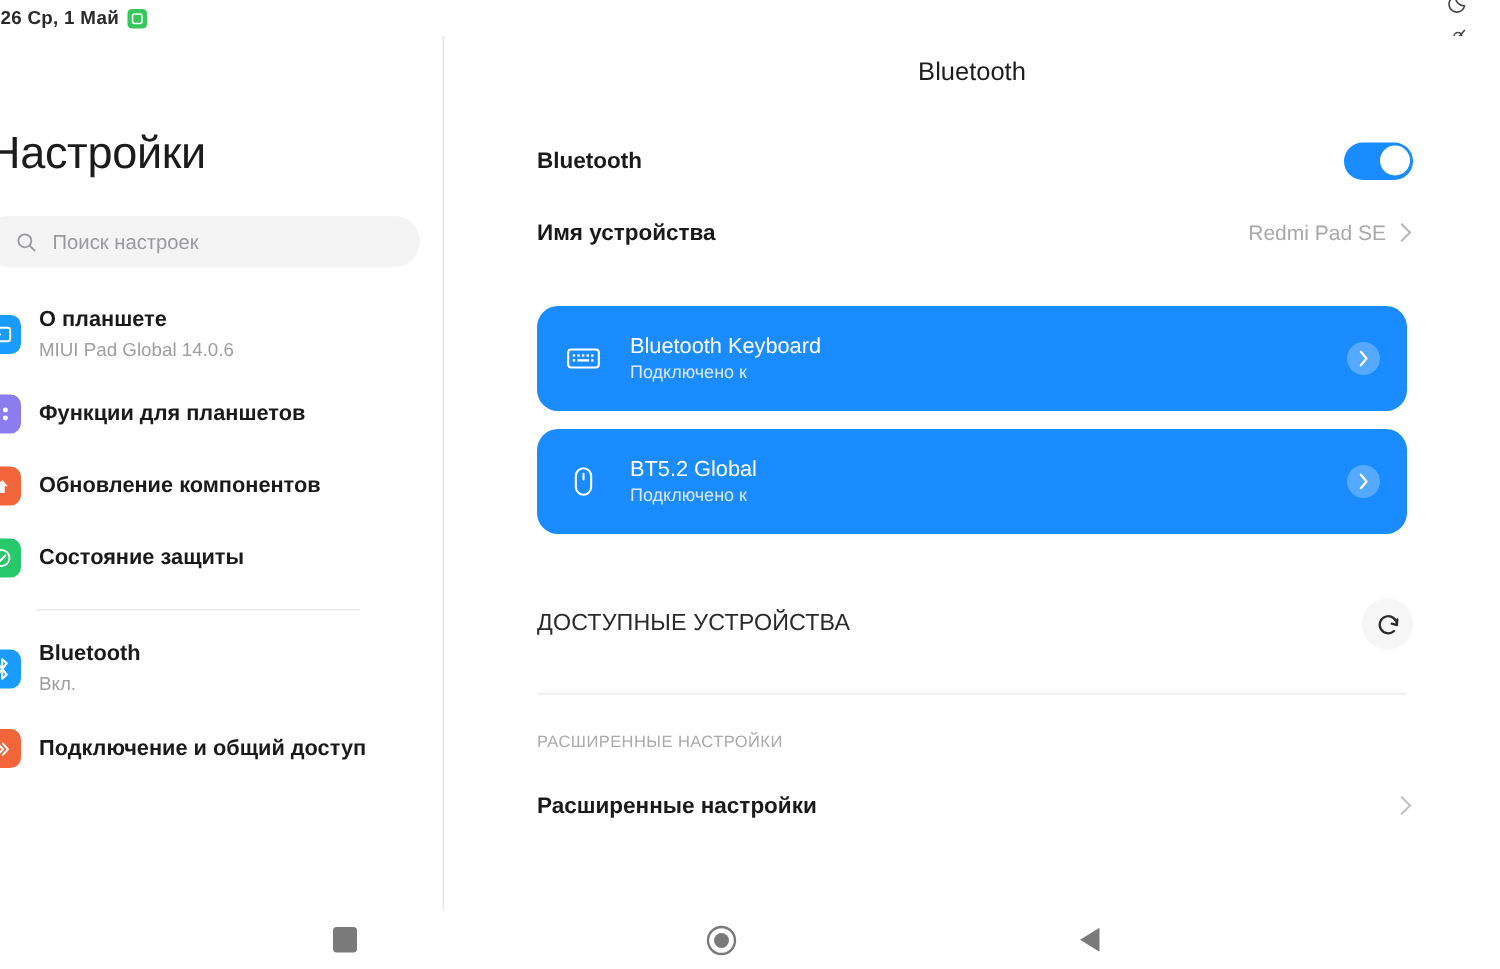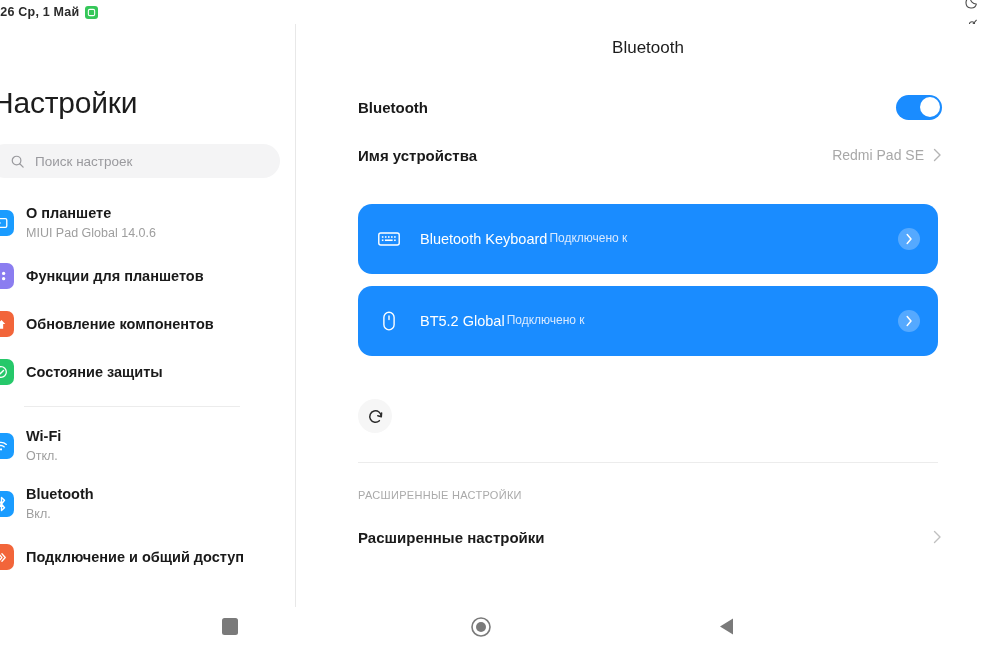--- a/index.html
+++ b/index.html
@@ -103,21 +103,21 @@
   .row-right { display:flex; align-items:center; gap:9px; }
   .row-value { font-size:14px; color:#a8a8a8; }
   .chev { width:9px; height:14px; flex:none; }
 
   .device-card {
     margin:6px 62px 0 62px; height:70px; background:#1a8cff; border-radius:14px;
     display:flex; align-items:center; padding:0 18px 0 16px; gap:16px;
   }
   .device-card + .device-card { margin-top:12px; }
   .dev-icon { width:30px; height:30px; flex:none; display:flex; align-items:center; justify-content:center; }
-  .dev-texts { flex:1; display:flex; flex-direction:row; gap:2px; }
+  .dev-texts { flex:1; display:flex; flex-direction:column; gap:2px; }
   .dev-name { font-size:14.5px; color:#fff; font-weight:400; }
   .dev-status { font-size:12px; color:#d8e9ff; }
   .dev-arrow {
     width:22px; height:22px; border-radius:50%; background:rgba(255,255,255,0.26);
     display:flex; align-items:center; justify-content:center; flex:none;
   }
 
   .avail-row {
     display:flex; align-items:center; justify-content:space-between;
     margin:42px 58px 0 62px; height:36px;
@@ -248,33 +248,20 @@
               <path d="M6.2 9.2 L8.1 11 L11.8 7.2" fill="none" stroke="#fff" stroke-width="1.6" stroke-linecap="round" stroke-linejoin="round"></path>
             </svg>
         </span>
         <span class="nav-texts">
           <span class="nav-label">Состояние защиты</span>
         </span>
       </div>
 
       <div class="nav-divider"></div>
 
-      <div class="nav-item tall">
-        <span class="nav-icon" style="background:#1a9cff">
-          <svg width="16" height="16" viewBox="0 0 18 18">
-            <path d="M3 7.2a9 9 0 0 1 12 0" fill="none" stroke="#fff" stroke-width="1.5" stroke-linecap="round"></path>
-            <path d="M5.3 10a5.6 5.6 0 0 1 7.4 0" fill="none" stroke="#fff" stroke-width="1.5" stroke-linecap="round"></path>
-            <circle cx="9" cy="12.8" r="1.2" fill="#fff"></circle>
-          </svg>
-        </span>
-        <span class="nav-texts">
-          <span class="nav-label">Wi-Fi</span>
-          <span class="nav-sub">Откл.</span>
-        </span>
-      </div>
 
       <div class="nav-item tall">
         <span class="nav-icon" style="background:#1a9cff">
           <svg width="13" height="16" viewBox="0 0 12 16">
               <path d="M3 4.2 L9 11.8 L6 14.5 L6 1.5 L9 4.2 L3 11.8" fill="none" stroke="#fff" stroke-width="1.4" stroke-linejoin="round" stroke-linecap="round"></path>
             </svg>
         </span>
         <span class="nav-texts">
           <span class="nav-label">Bluetooth</span>
           <span class="nav-sub">Вкл.</span>
@@ -356,20 +343,21 @@
         <span class="dev-status">Подключено к</span>
       </span>
       <span class="dev-arrow">
         <svg width="8" height="12" viewBox="0 0 8 12">
             <path d="M2.2 1.5 L6 6 L2.2 10.5" fill="none" stroke="#fff" stroke-width="1.5" stroke-linecap="round" stroke-linejoin="round"></path>
           </svg>
       </span>
     </div>
 
     <div class="avail-row">
+      <span class="avail-title">ДОСТУПНЫЕ УСТРОЙСТВА</span>
       <span class="refresh-btn">
         <svg width="19" height="19" viewBox="0 0 20 20">
           <path d="M16 10a6 6 0 1 0-1.9 4.4" fill="none" stroke="#2b2b2b" stroke-width="1.6" stroke-linecap="round"></path>
           <path d="M16.4 6.2 L16.1 10.2 L12.4 9.2" fill="none" stroke="#2b2b2b" stroke-width="1.6" stroke-linecap="round" stroke-linejoin="round"></path>
         </svg>
       </span>
     </div>
 
     <div class="section-divider"></div>
 

